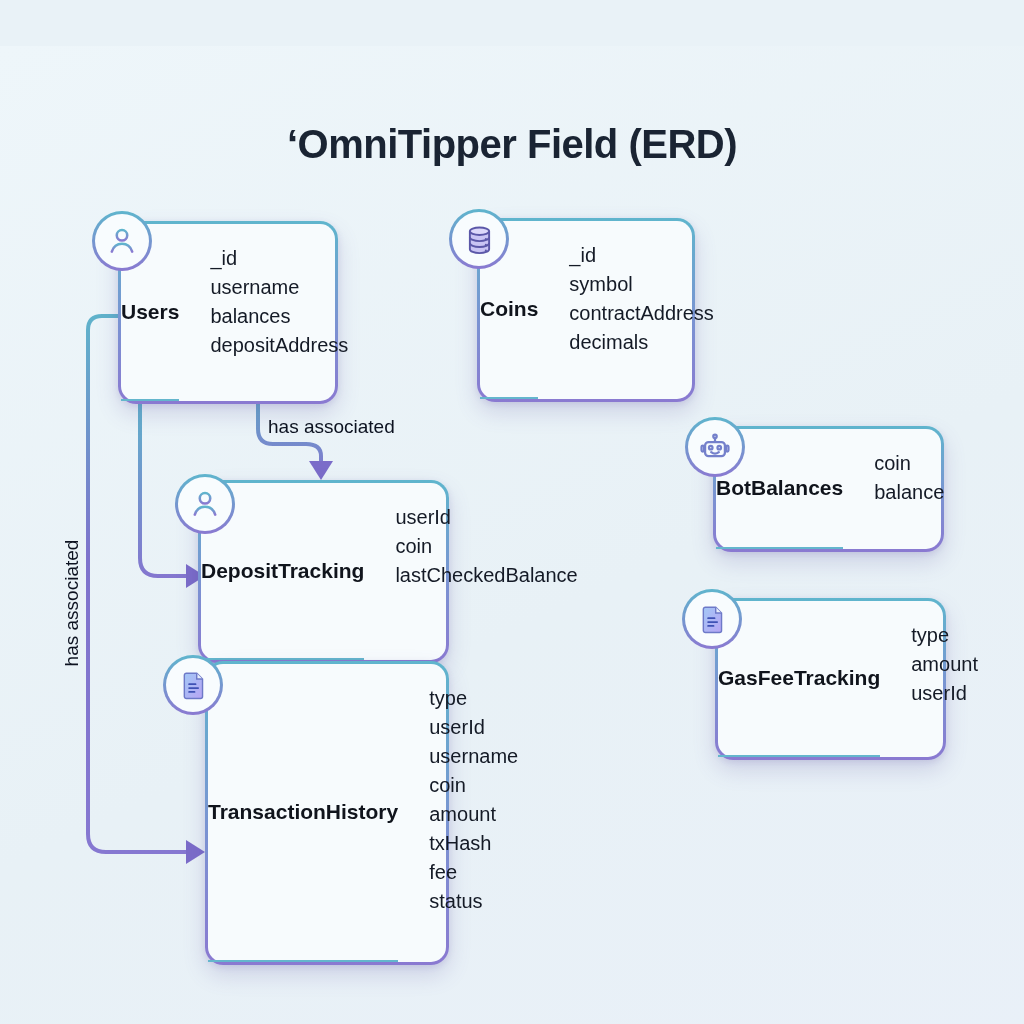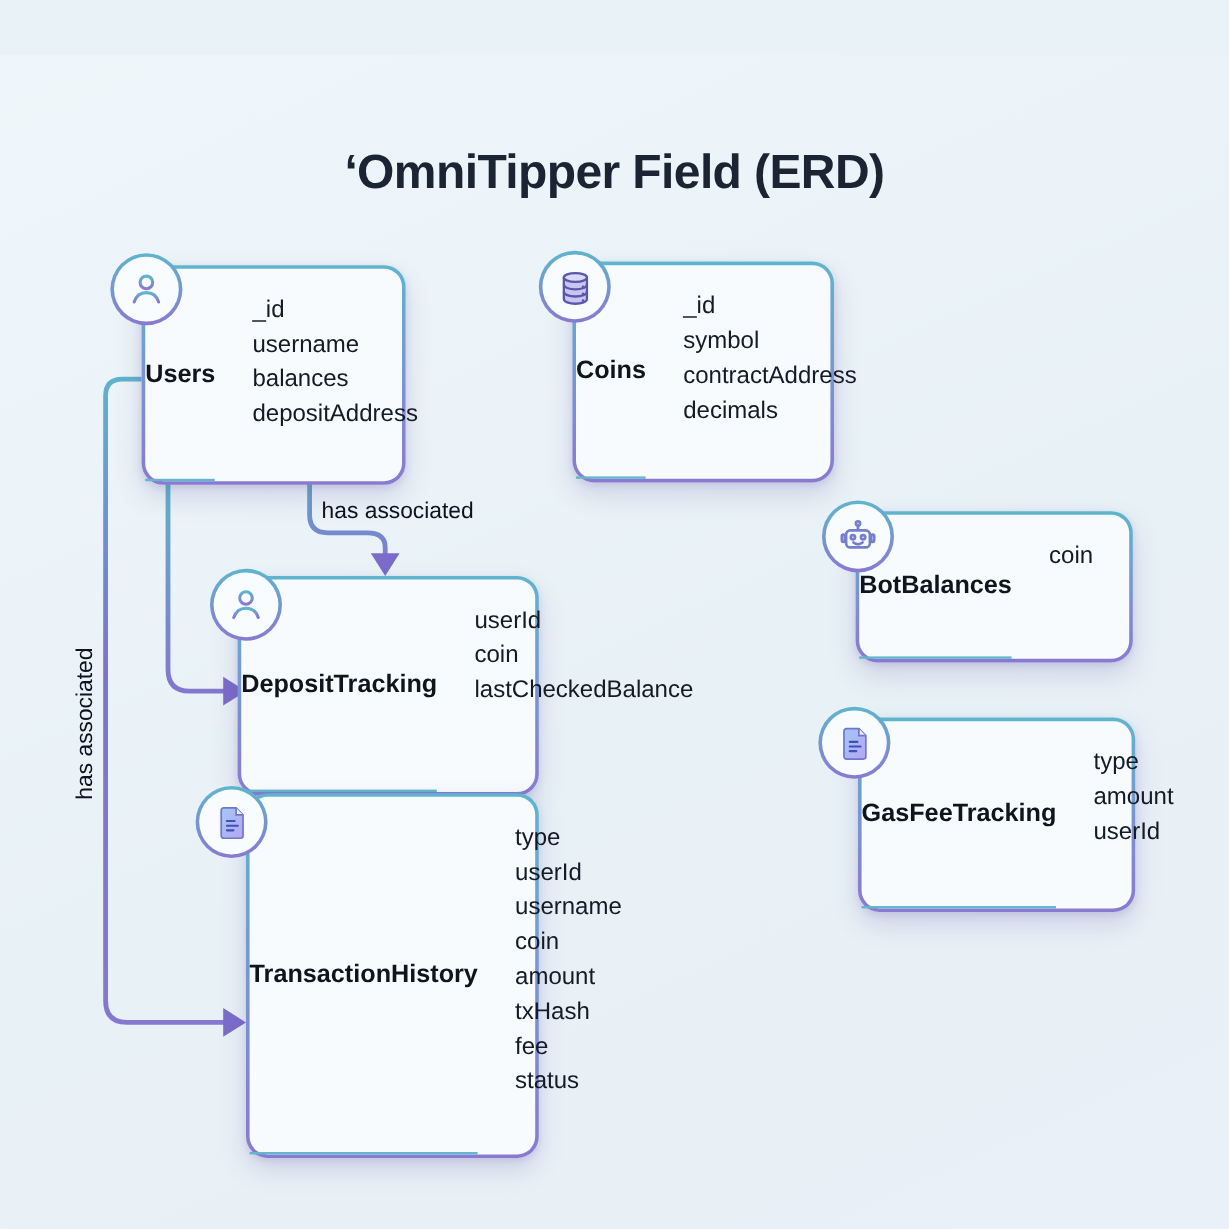--- a/index.html
+++ b/index.html
@@ -160,20 +160,21 @@
           </div>
      </div>
       </div>
       <div class="entity pos-bot-balances">
         <div class="inner">
        <div class="hdr">
          <span>BotBalances</span>
        </div>
        <div class="flds">
             <div class="fld">coin</div>
+            <div class="fld">balance</div>  
           </div>
      </div>
      <div class="badge">
        <div class="bi">
             <svg width="34" height="34" viewBox="0 0 24 24" fill="none" stroke="#7480cb" stroke-width="1.6">
     <rect x="5" y="8.5" width="14" height="10" rx="2.5"></rect>
     <line x1="12" y1="8.5" x2="12" y2="5.7"></line>
     <circle cx="12" cy="4.4" r="1.2"></circle>
     <circle cx="9" cy="12.5" r="1.25"></circle>
               <circle cx="15" cy="12.5" r="1.25"></circle>

